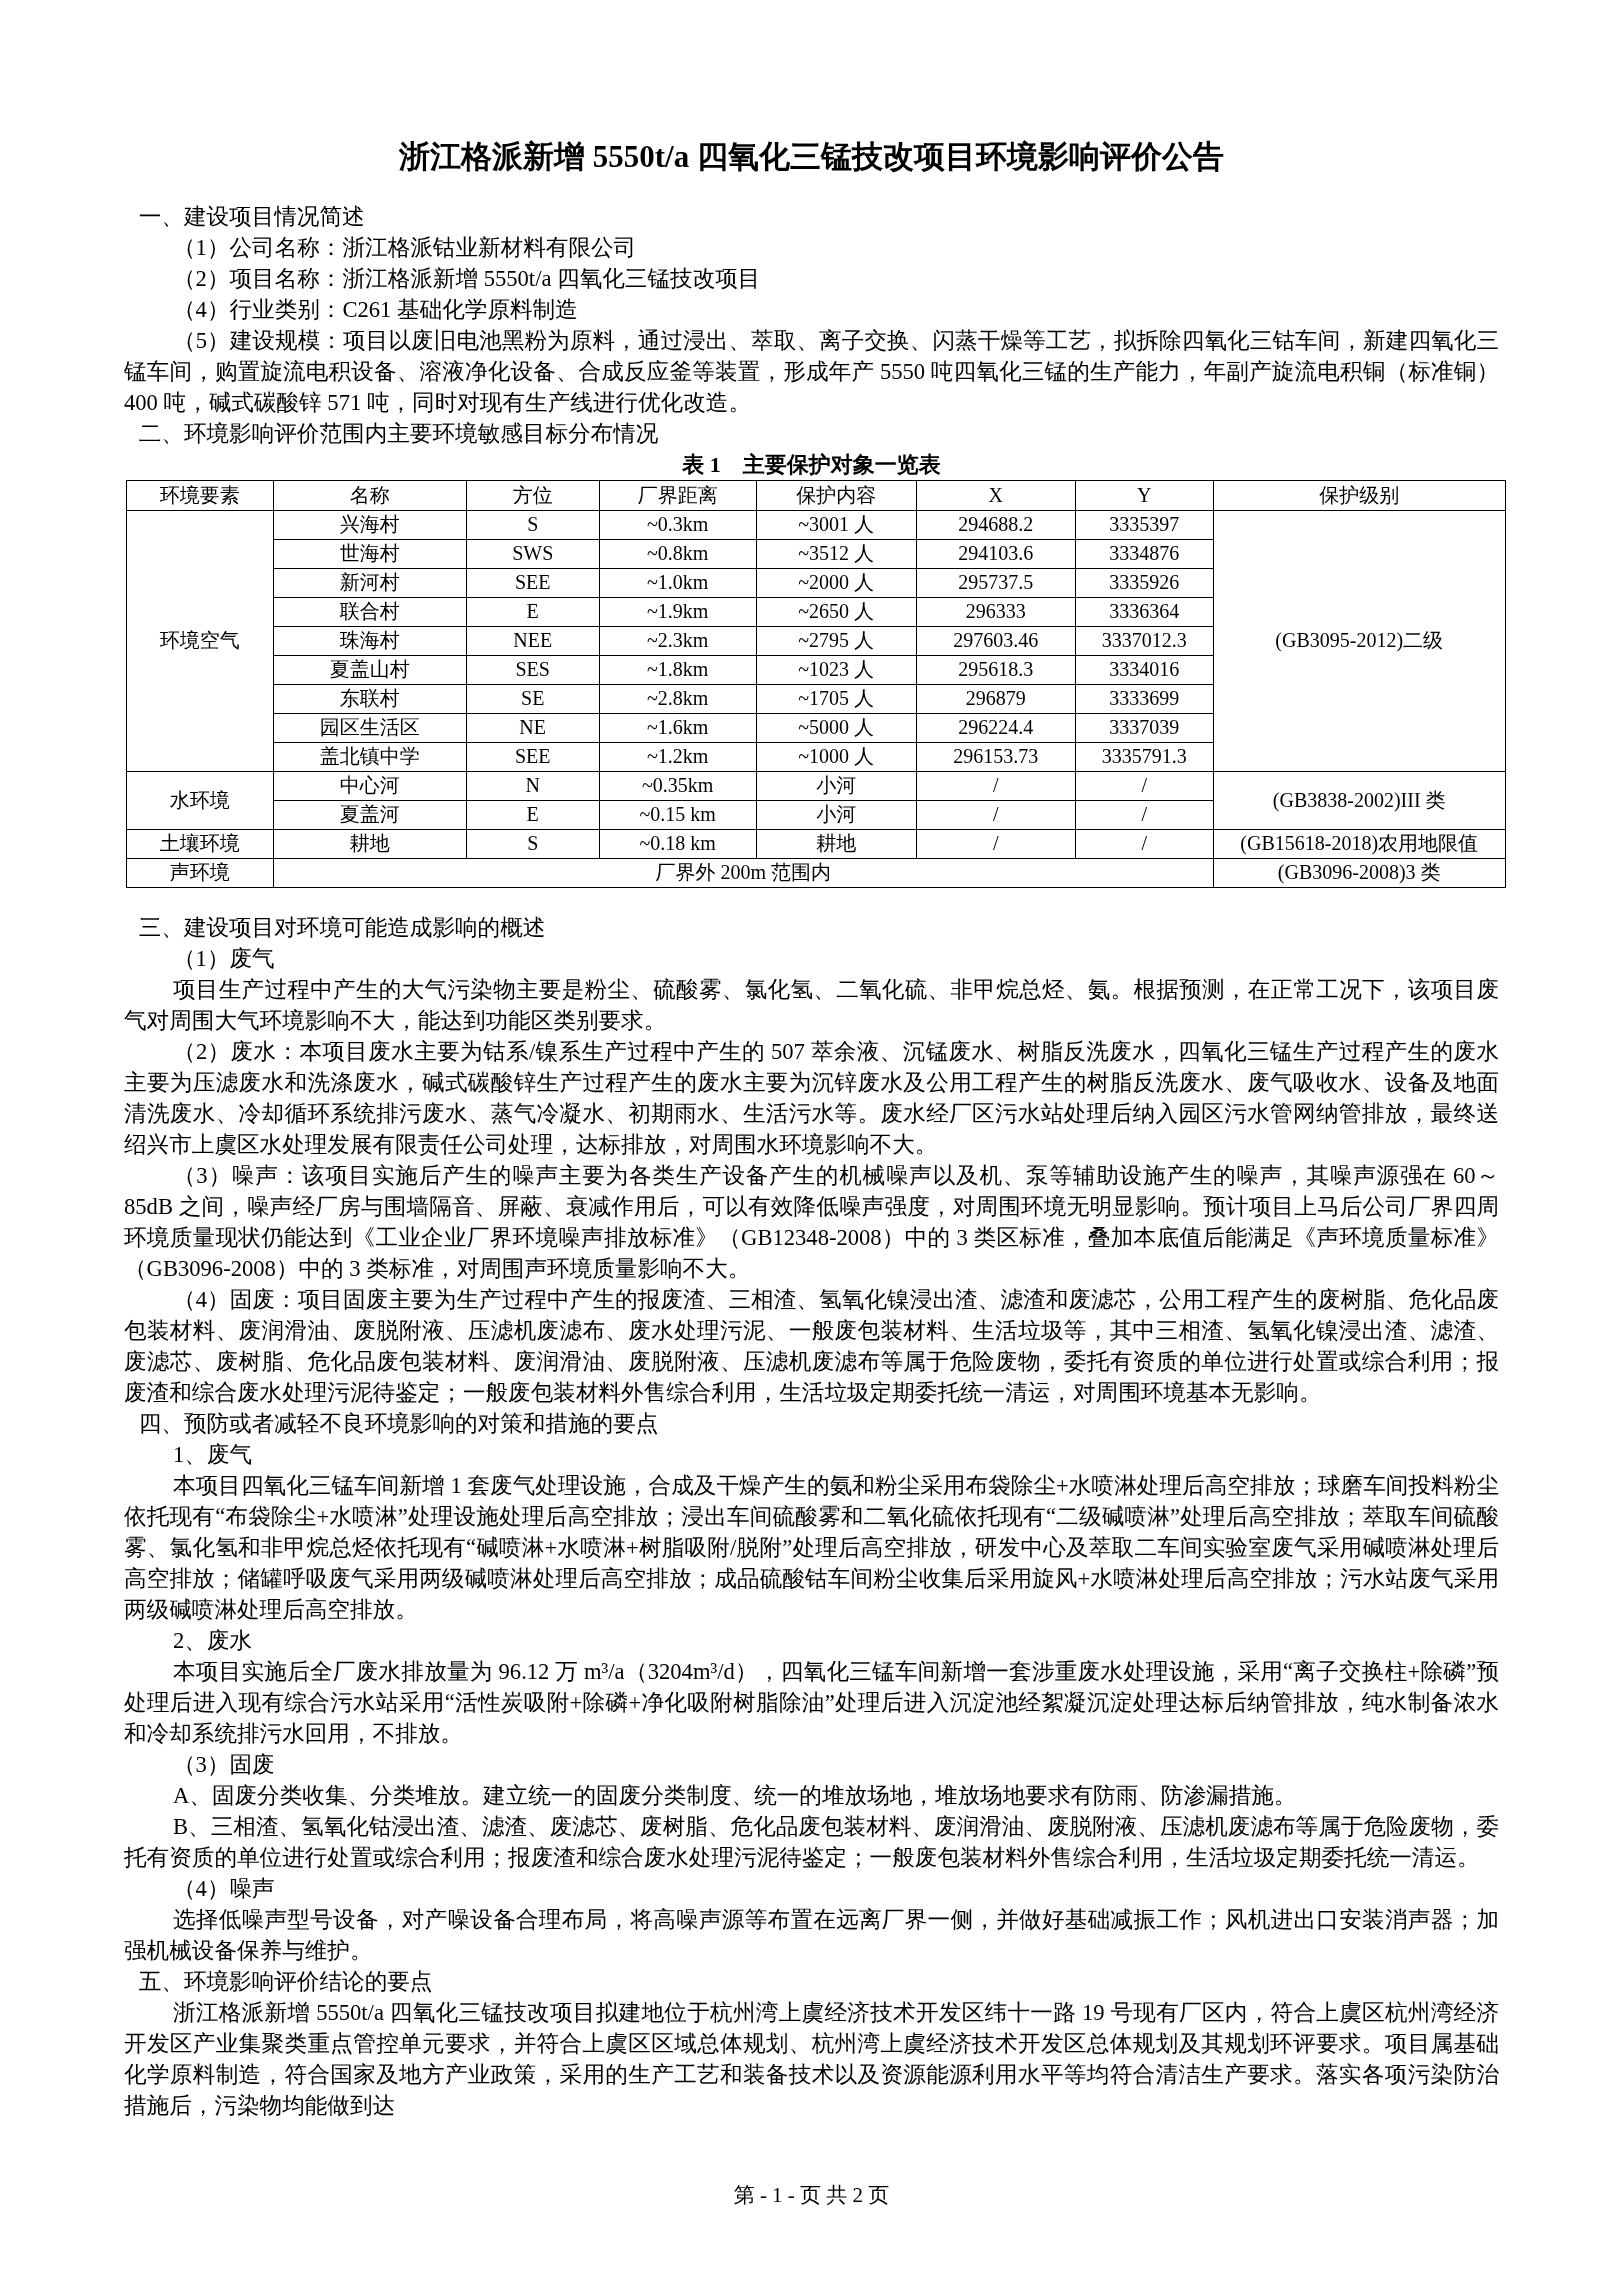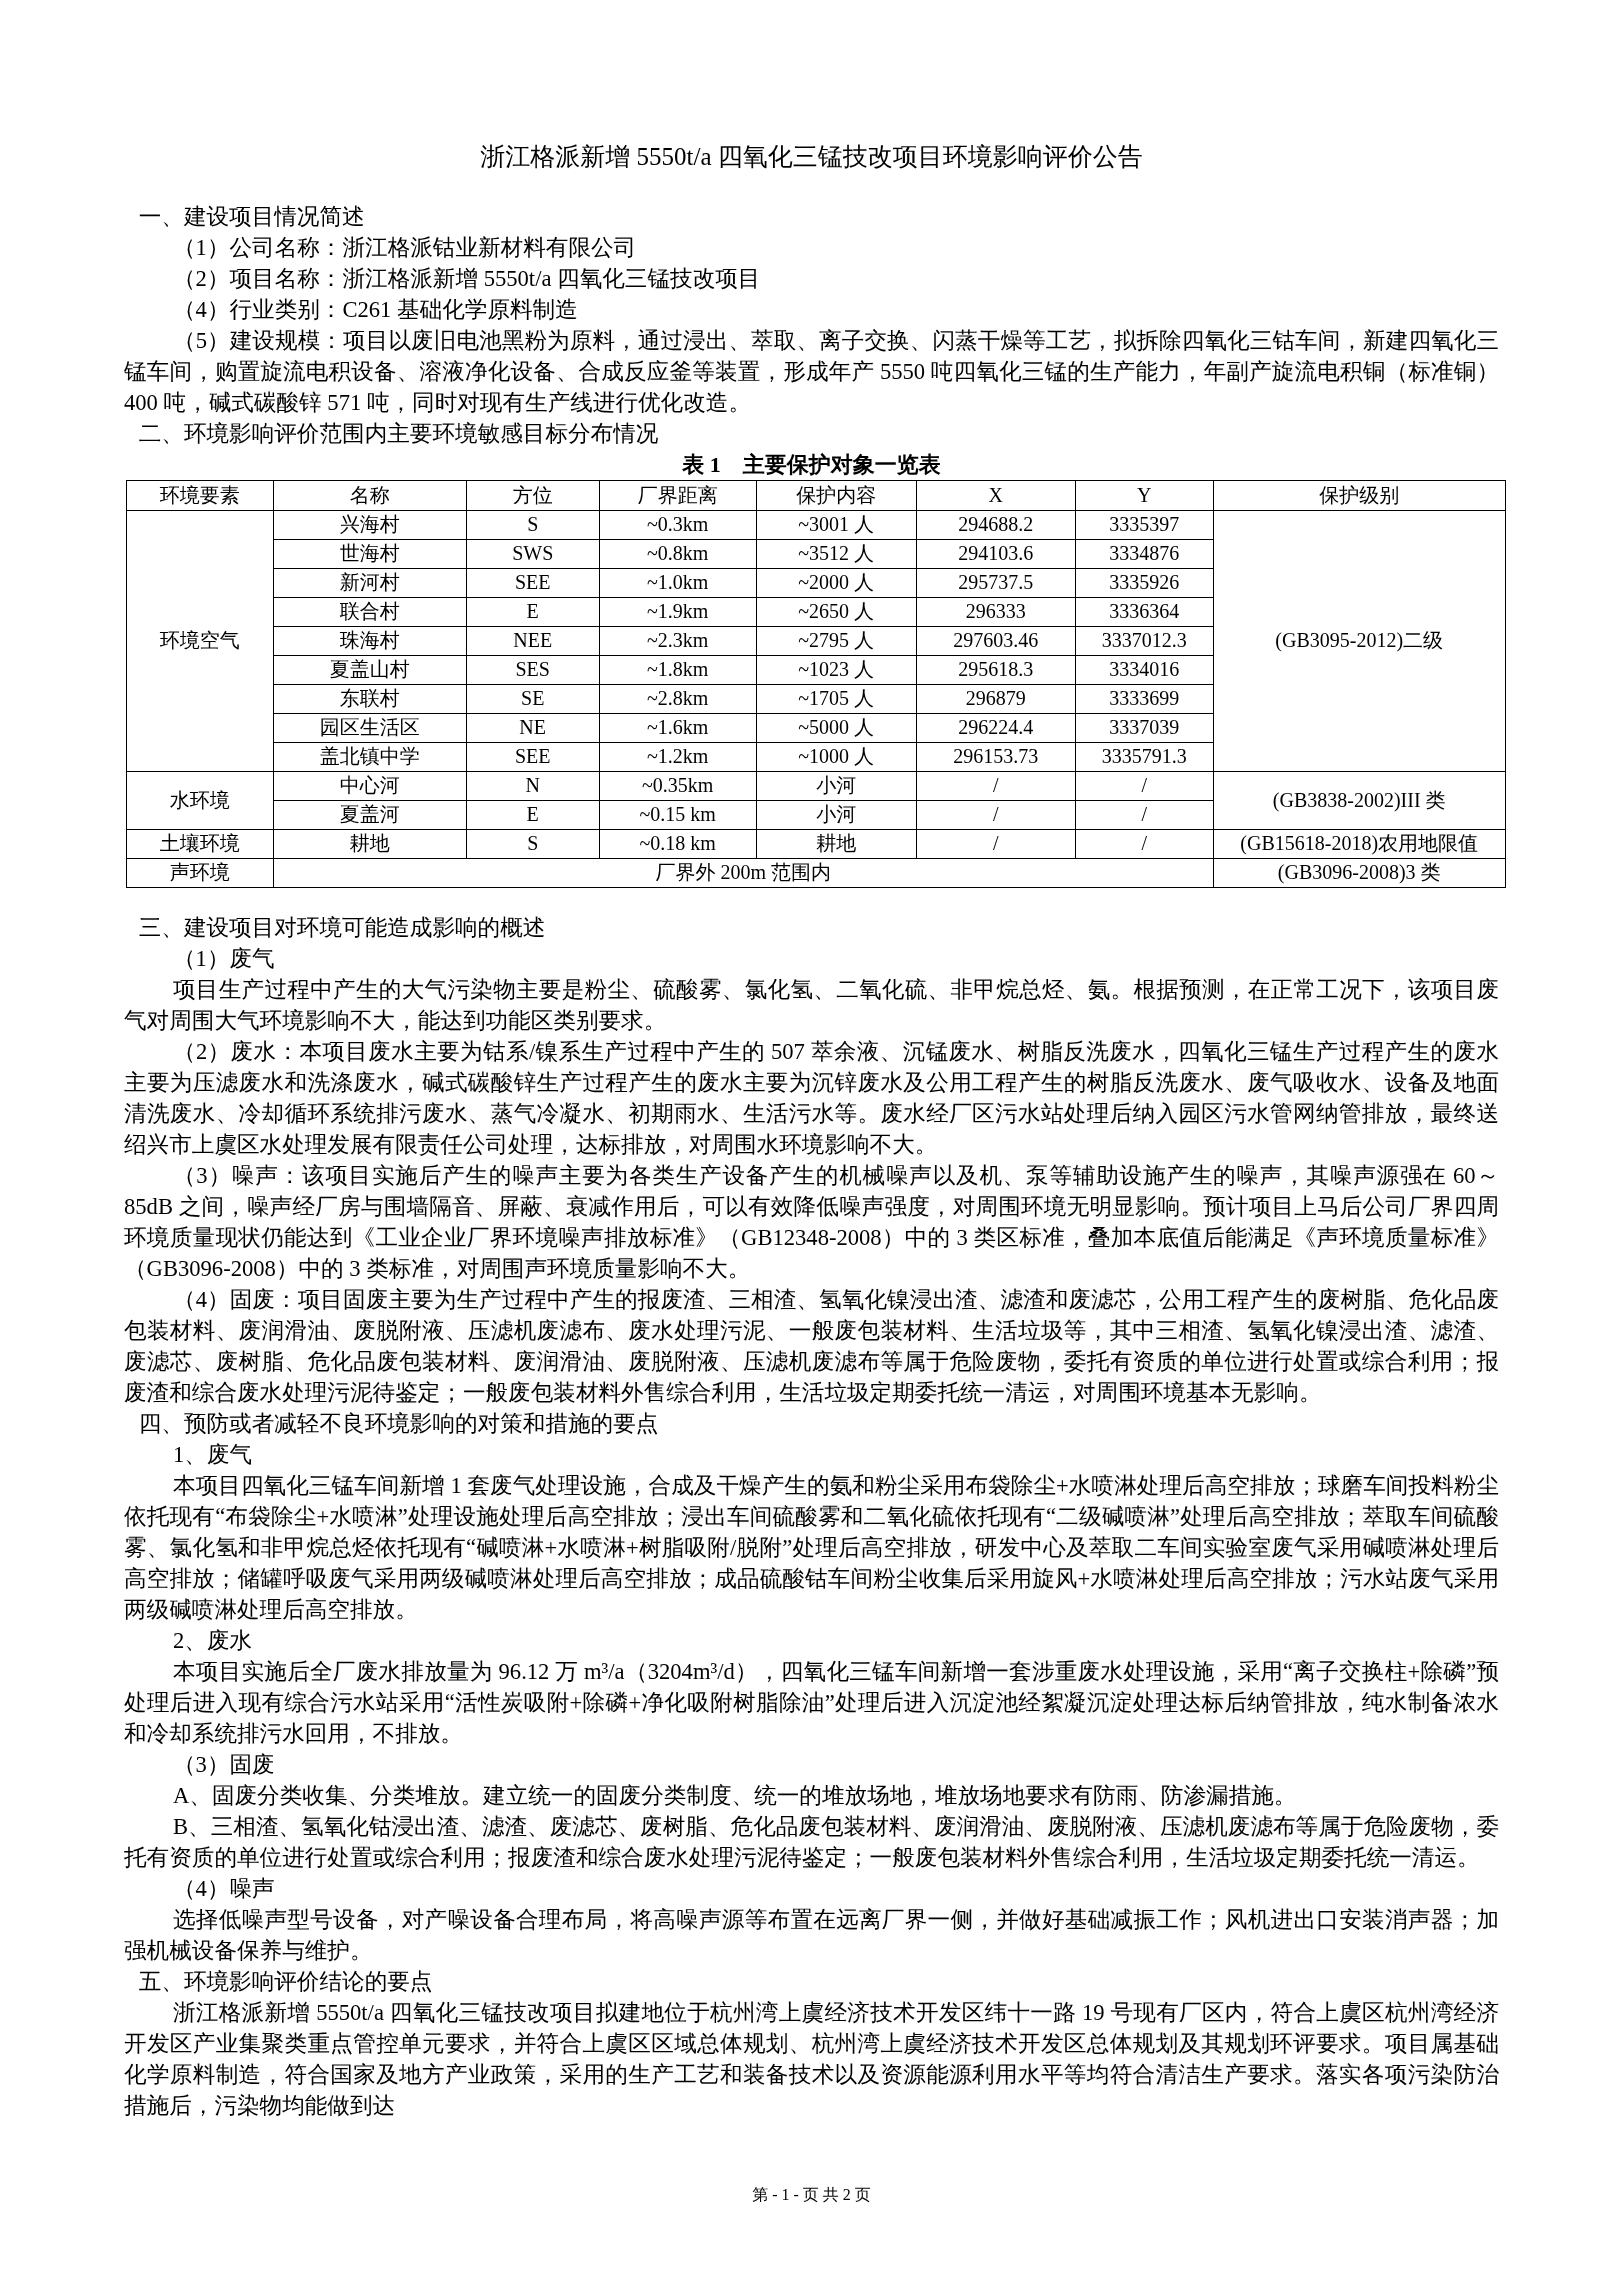--- a/index.html
+++ b/index.html
@@ -9,21 +9,21 @@
     font-family: "Liberation Serif", "DejaVu Serif", serif;
     position: relative; overflow: hidden;
   }
   .page {
     position: absolute; inset: 0;
     padding: 135px 124px 0 124px;
     box-sizing: border-box;
   }
   p { margin: 0; }
   .title {
-    font-size: 25px; font-weight: normal; text-align: center;
+    font-size: 31px; font-weight: bold; text-align: center;
     line-height: 43px; margin: 0 0 22.6px 0;
   }
   .h {
     font-size: 22.6px; font-weight: normal; line-height: 31px;
     text-indent: 14.7px; text-align: justify;
   }
   .h.gap-top { margin-top: 24px; }
   .para {
     font-size: 22.6px; line-height: 31px;
     text-align: justify; text-indent: 49px;
@@ -40,21 +40,21 @@
   }
   table.ptable th, table.ptable td {
     border: 0.9px solid #000;
     text-align: center; vertical-align: middle;
     font-size: 20px; line-height: 23.4px;
     height: 28px; padding: 0 1.7px; overflow: hidden;
   }
   table.ptable th { font-weight: normal; height: 29px; }
   .footer {
     position: absolute; left: 0; right: 0; top: 2181px;
-    text-align: center; font-size: 16px; line-height: 28px;
+    text-align: center; font-size: 21px; line-height: 28px;
   }
 </style>
 </head>
 <body>
 
 <div class="page">
 
   <p class="title">浙江格派新增 5550t/a 四氧化三锰技改项目环境影响评价公告</p>
 
   <p class="h">一、建设项目情况简述</p>

